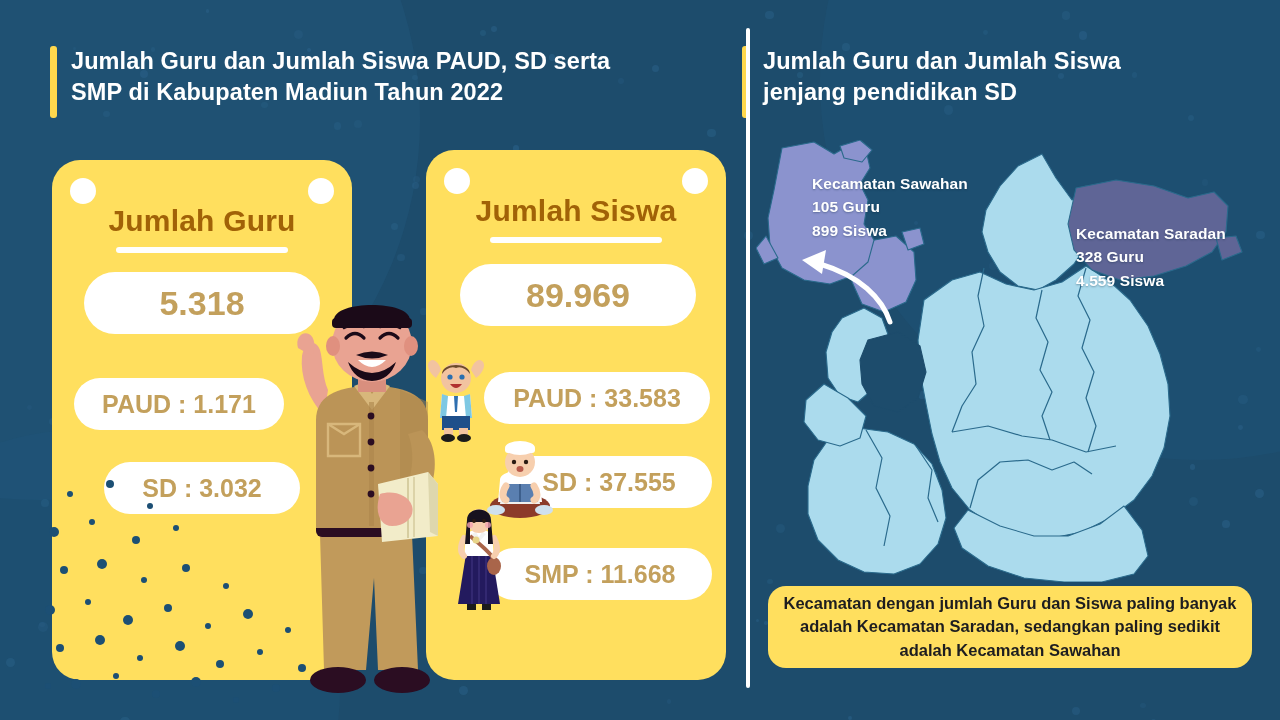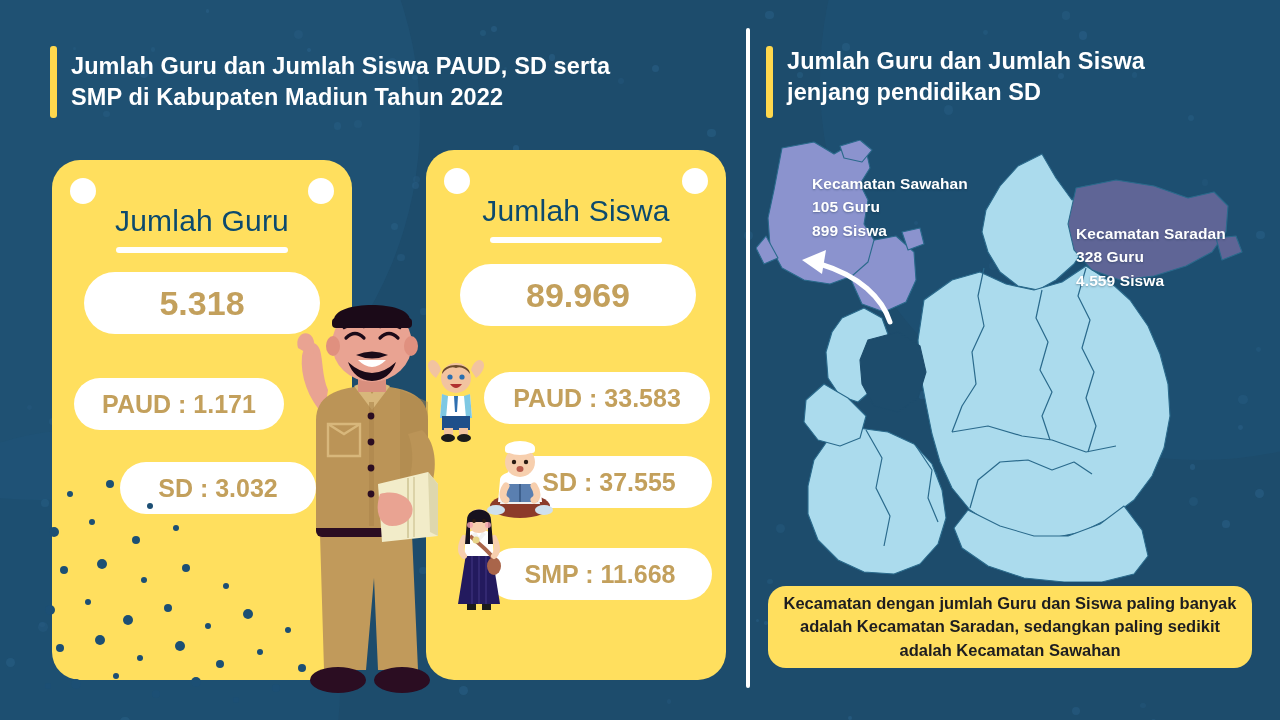--- a/index.html
+++ b/index.html
@@ -15,23 +15,23 @@
   .arc-soft { position:absolute; border-radius:50%; background:#20557a; opacity:.55; }
   .dot-soft { position:absolute; border-radius:50%; background:#2a6188; opacity:.55; }
 
   
   .title-block { position:absolute; display:flex; align-items:flex-start; gap:14px; z-index:5; }
   .title-bar { width:7px; border-radius:3px; background:#ffd84d; flex:0 0 auto; }
   .title-text {
     color:#ffffff; font-weight:bold; font-size:23.5px; line-height:1.33;
     letter-spacing:.1px; white-space:pre-line;
   }
-  #title-left  { left:50px;  top:46px; width:660px;align-items:center; }
+  #title-left  { left:50px;  top:46px; width:660px; }
   #title-left .title-bar  { height:72px; }
-  #title-right { left:766px; top:46px; width:470px; }
+  #title-right { left:742px; top:46px; width:470px; }
   #title-right .title-bar { height:72px; }
 
   
   #divider {
     position:absolute; left:746px; top:28px; width:4px; height:660px;
     background:#ffffff; border-radius:2px; z-index:6;
   }
 
   
   .stat-card {
@@ -40,41 +40,41 @@
   }
   #card-guru  { left:52px;  top:160px; width:300px; height:520px; }
   #card-siswa { left:426px; top:150px; width:300px; height:530px; }
   .punch {
     position:absolute; width:26px; height:26px; border-radius:50%;
     background:#ffffff; top:18px;
   }
   .punch.l { left:18px; } .punch.r { right:18px; }
 
   .card-heading {
-    text-align:center; color:#0c4a6e; font-weight:normal;
+    text-align:center; color:#a16207; font-weight:bold;
     font-size:30px; margin-top:30px; letter-spacing:.2px;
   }
   .card-rule {
     width:172px; height:6px; background:#ffffff; border-radius:3px;
     margin:9px auto 0;
   }
 
   .pill {
     background:#ffffff; border-radius:40px; display:flex;
     align-items:center; justify-content:center;
     color:#c3a05c; font-weight:bold; position:absolute; z-index:4;
     white-space:nowrap;
   }
   .pill.total { font-size:34px; height:62px; }
   .pill.sub   { font-size:25px; height:52px; }
 
   
   #guru-total { left:32px;  top:112px; width:236px; }
   #guru-paud  { left:22px;  top:218px; width:210px; }
-  #guru-sd    { left:68px;  top:302px; width:196px;text-align:right; }
+  #guru-sd    { left:52px;  top:302px; width:196px;text-align:right; }
   #guru-smp   { left:14px;  top:386px; width:198px; }
   
   #siswa-total { left:34px; top:114px; width:236px; }
   #siswa-paud  { left:58px; top:222px; width:226px; }
   #siswa-sd    { left:80px; top:306px; width:206px; }
   #siswa-smp   { left:62px; top:398px; width:224px; }
 
   
   .illus { position:absolute; z-index:4; }
   #teacher { left:262px; top:298px; width:220px; height:422px; }

